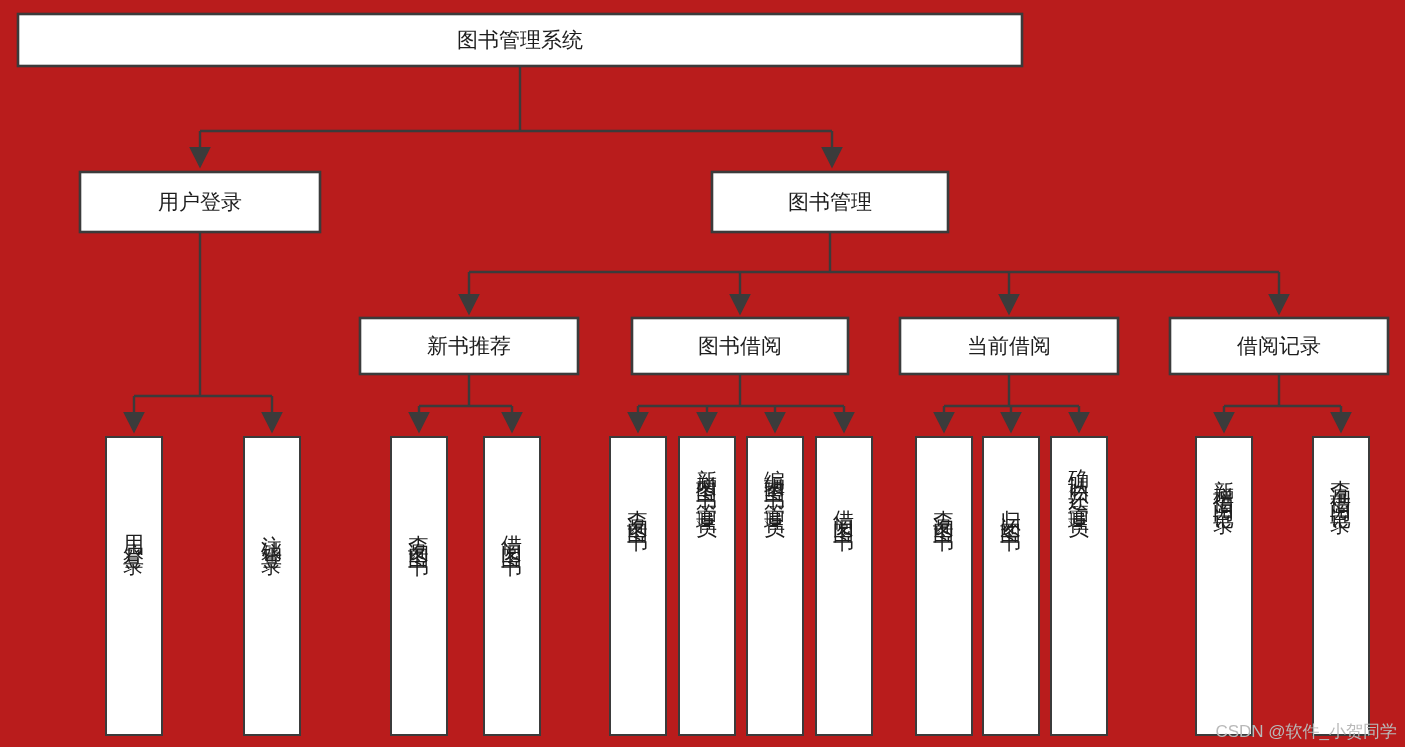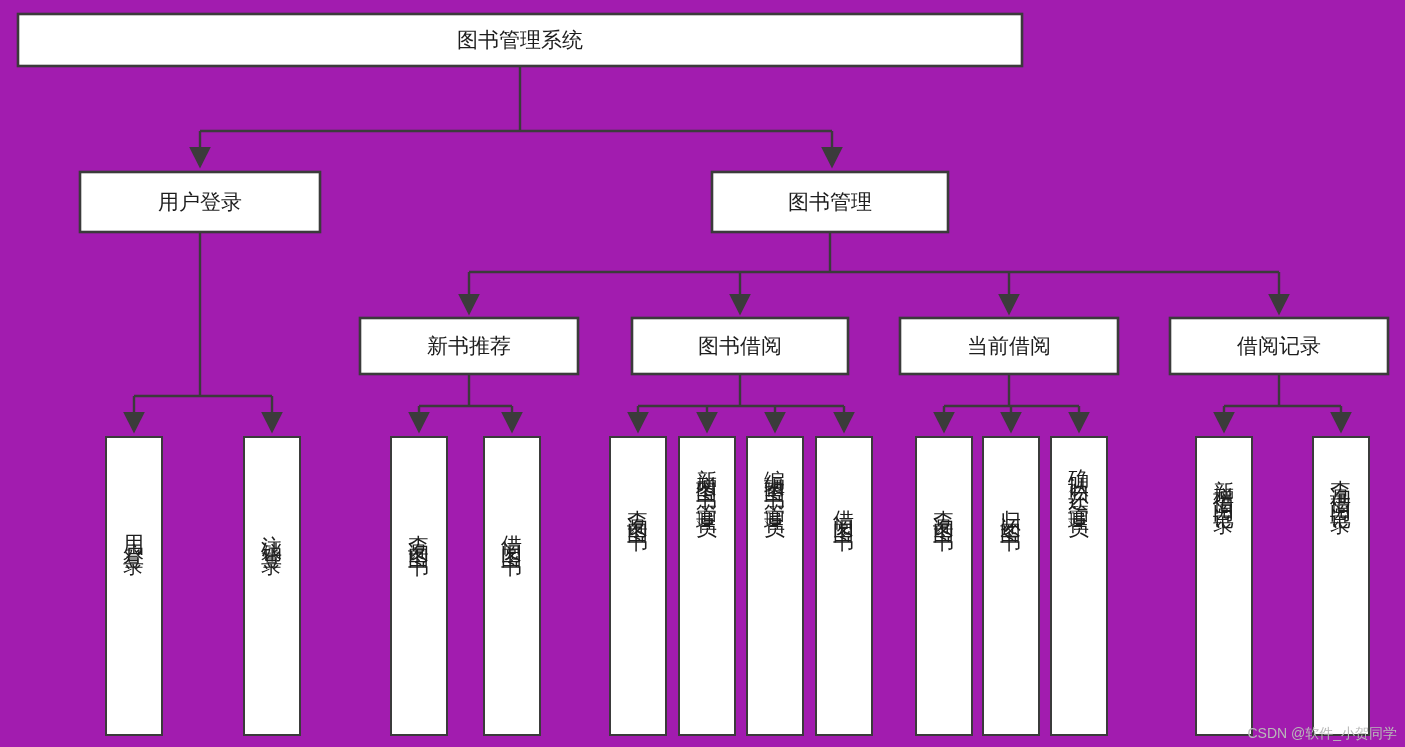--- a/index.html
+++ b/index.html
@@ -10,21 +10,21 @@
   body {
     width: 1405px;
     height: 747px;
     font-family: "Liberation Sans", "DejaVu Sans", sans-serif;
     overflow: hidden;
   }
   #diagram-root {
     position: relative;
     width: 1405px;
     height: 747px;
-    background: #a21caf;
+    background: #b91c1c;
   }
   svg.diagram-svg {
     position: absolute;
     top: 0;
     left: 0;
     width: 1405px;
     height: 747px;
   }
   .node-rect {
     fill: #ffffff;
@@ -71,21 +71,21 @@
   .vnode.pad-a .vlabel { margin-top: 80px; }
   .vnode.pad-b .vlabel { margin-top: 14px; }
   .vnode.pad-c .vlabel { margin-top: 55px; }
   .vnode.pad-d .vlabel { margin-top: 25px; }
 
   #watermark {
     position: absolute;
     right: 8px;
     bottom: 4px;
     font-family: "Liberation Sans", "DejaVu Sans", sans-serif;
-    font-size: 14px;
+    font-size: 17px;
     color: #b9b9b9;
     white-space: nowrap;
     user-select: none;
   }
 </style>
 </head>
 <body>
 
 <div id="diagram-root">
 

